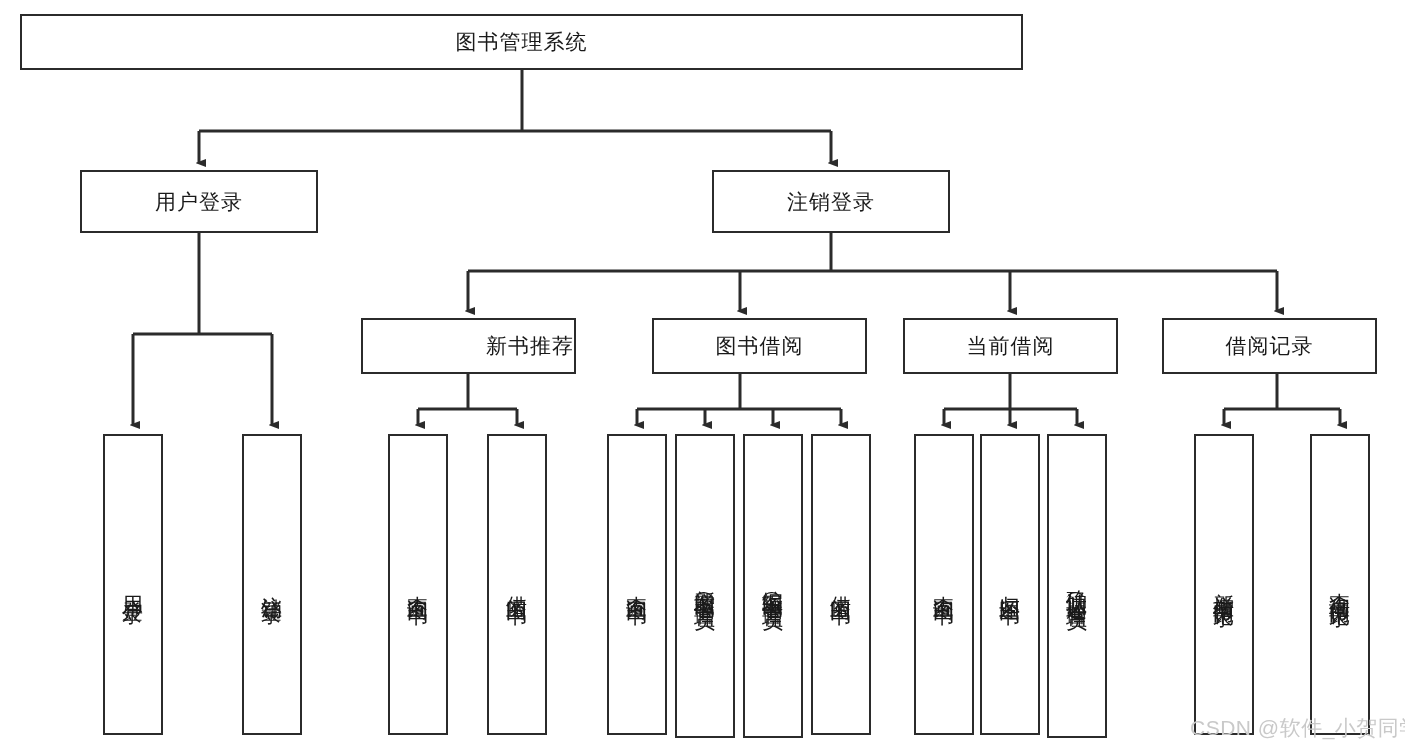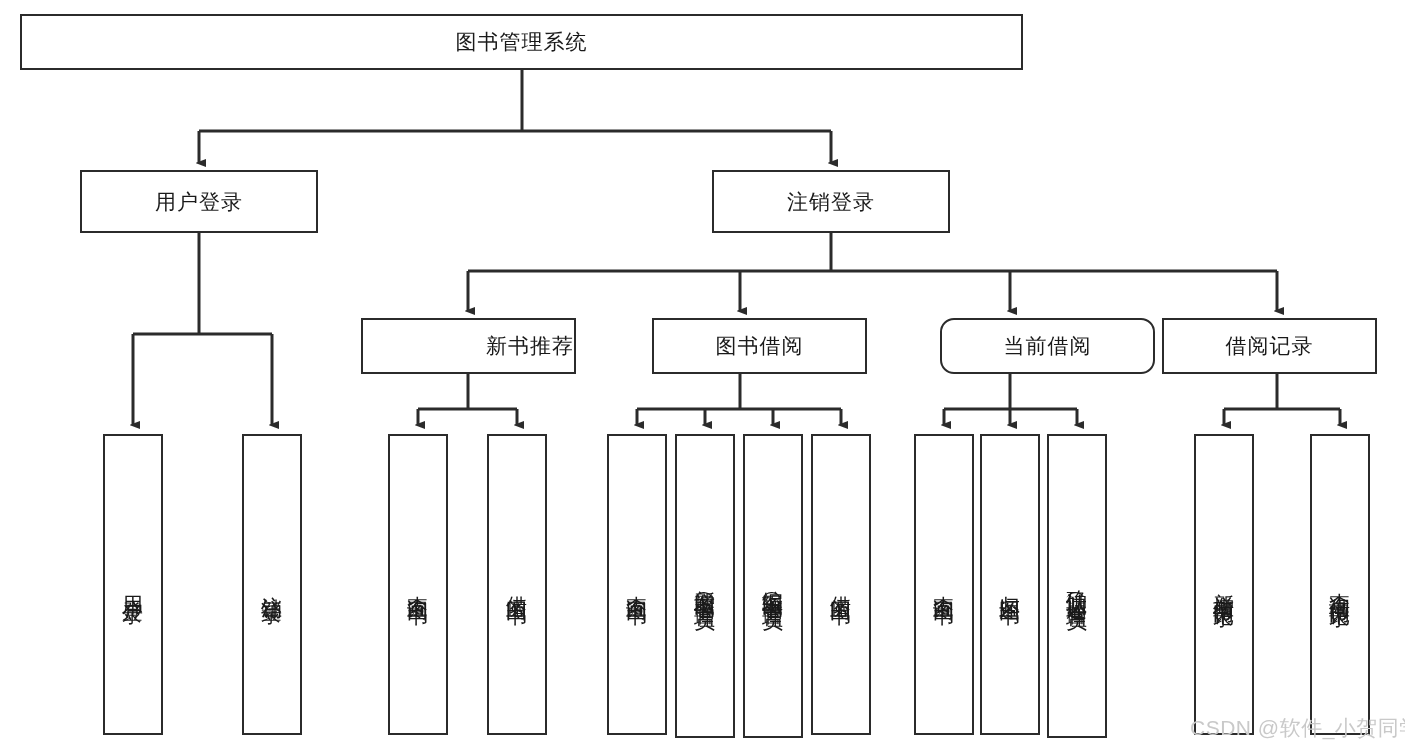--- a/index.html
+++ b/index.html
@@ -124,21 +124,21 @@
   <div class="node horiz" style="left:712px; top:170px; width:238px; height:63px;">
     <span class="label">注销登录</span>
   </div>
 
   <div class="node horiz" style="left:361px; top:318px; width:215px; height:56px;justify-content:flex-end;">
     <span class="label">新书推荐</span>
   </div>
   <div class="node horiz" style="left:652px; top:318px; width:215px; height:56px;">
     <span class="label">图书借阅</span>
   </div>
-  <div class="node horiz" style="left:940px; top:318px; width:215px; height:56px;border-radius:14px;">
+  <div class="node horiz" style="left:903px; top:318px; width:215px; height:56px;">
     <span class="label">当前借阅</span>
   </div>
   <div class="node horiz" style="left:1162px; top:318px; width:215px; height:56px;">
     <span class="label">借阅记录</span>
   </div>
 
   <div class="node vert" style="left:103px; top:434px; width:60px; height:301px;">
     <span class="label">用户登录</span>
   </div>
   <div class="node vert" style="left:242px; top:434px; width:60px; height:301px;">

